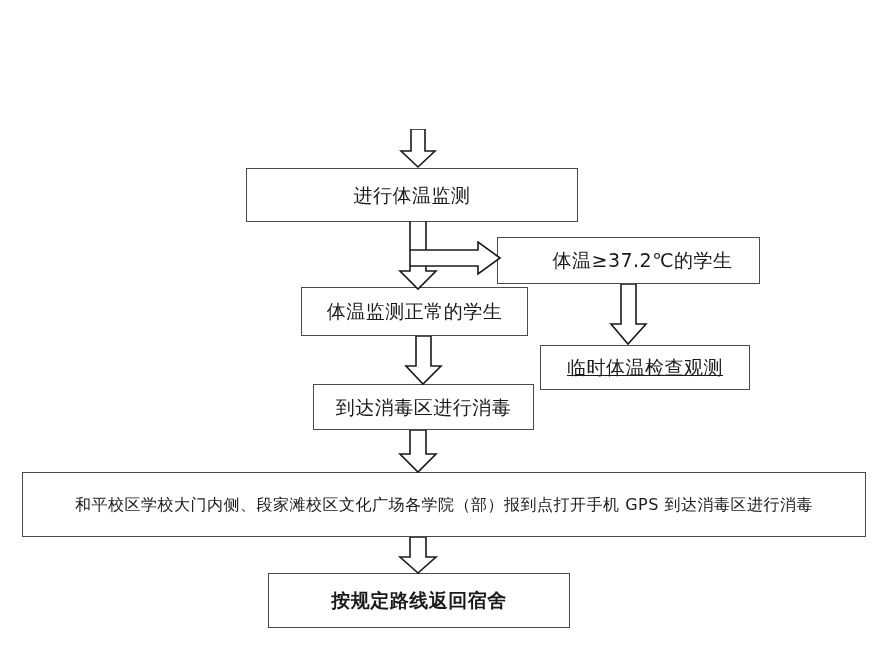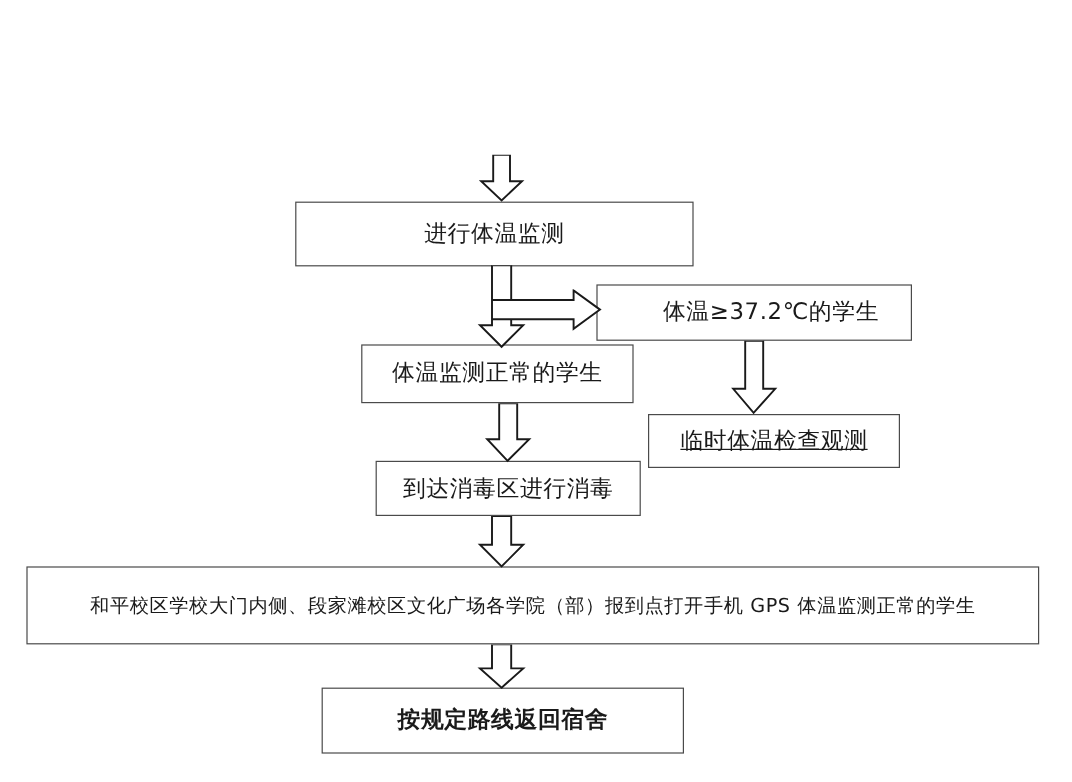--- a/index.html
+++ b/index.html
@@ -72,21 +72,21 @@
 
   <div class="node" id="n-observe">
     <span class="node-text">临时体温检查观测</span>
   </div>
 
   <div class="node" id="n-disinfect">
     <span class="node-text">到达消毒区进行消毒</span>
   </div>
 
   <div class="node" id="n-register">
-    <span class="node-text"><span>和平校区学校大门内侧、段家滩校区文化广场各学院（部）报到点打开手机 GPS 体温监测正常的学生</span><br></span>
+    <span class="node-text"><span>和平校区学校大门内侧、段家滩校区文化广场各学院（部）报到点打开手机 GPS 到达消毒区进行消毒</span><br></span>
   </div>
 
   <div class="node" id="n-dorm">
     <span class="node-text">按规定路线返回宿舍</span>
   </div>
 
   <div class="arrow" style="left:398px; top:129px;">
     <svg width="40" height="40" viewBox="0 0 40 40">
       <polygon points="13,0 27,0 27,22 37,22 20,38 3,22 13,22" fill="#ffffff" stroke="#1a1a1a" stroke-width="1.6"></polygon>
     </svg>

